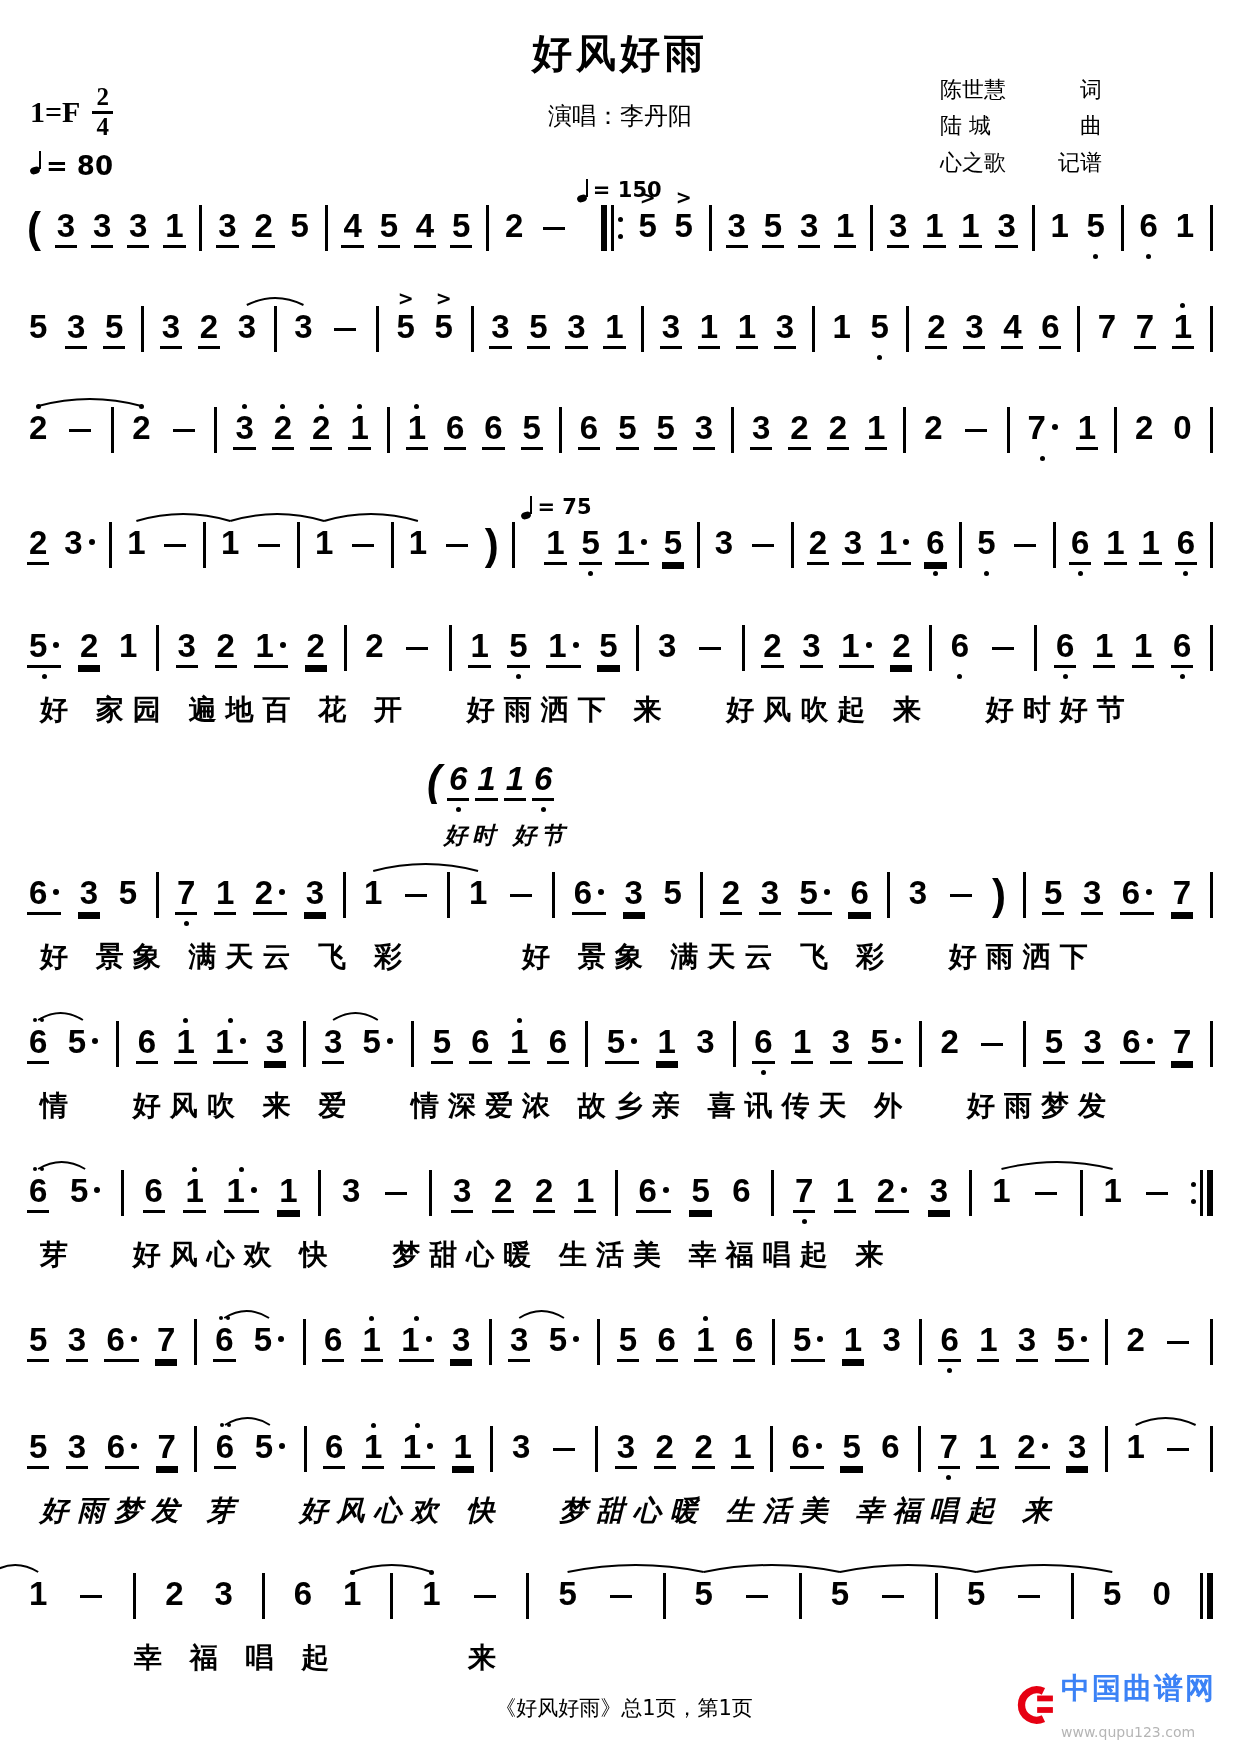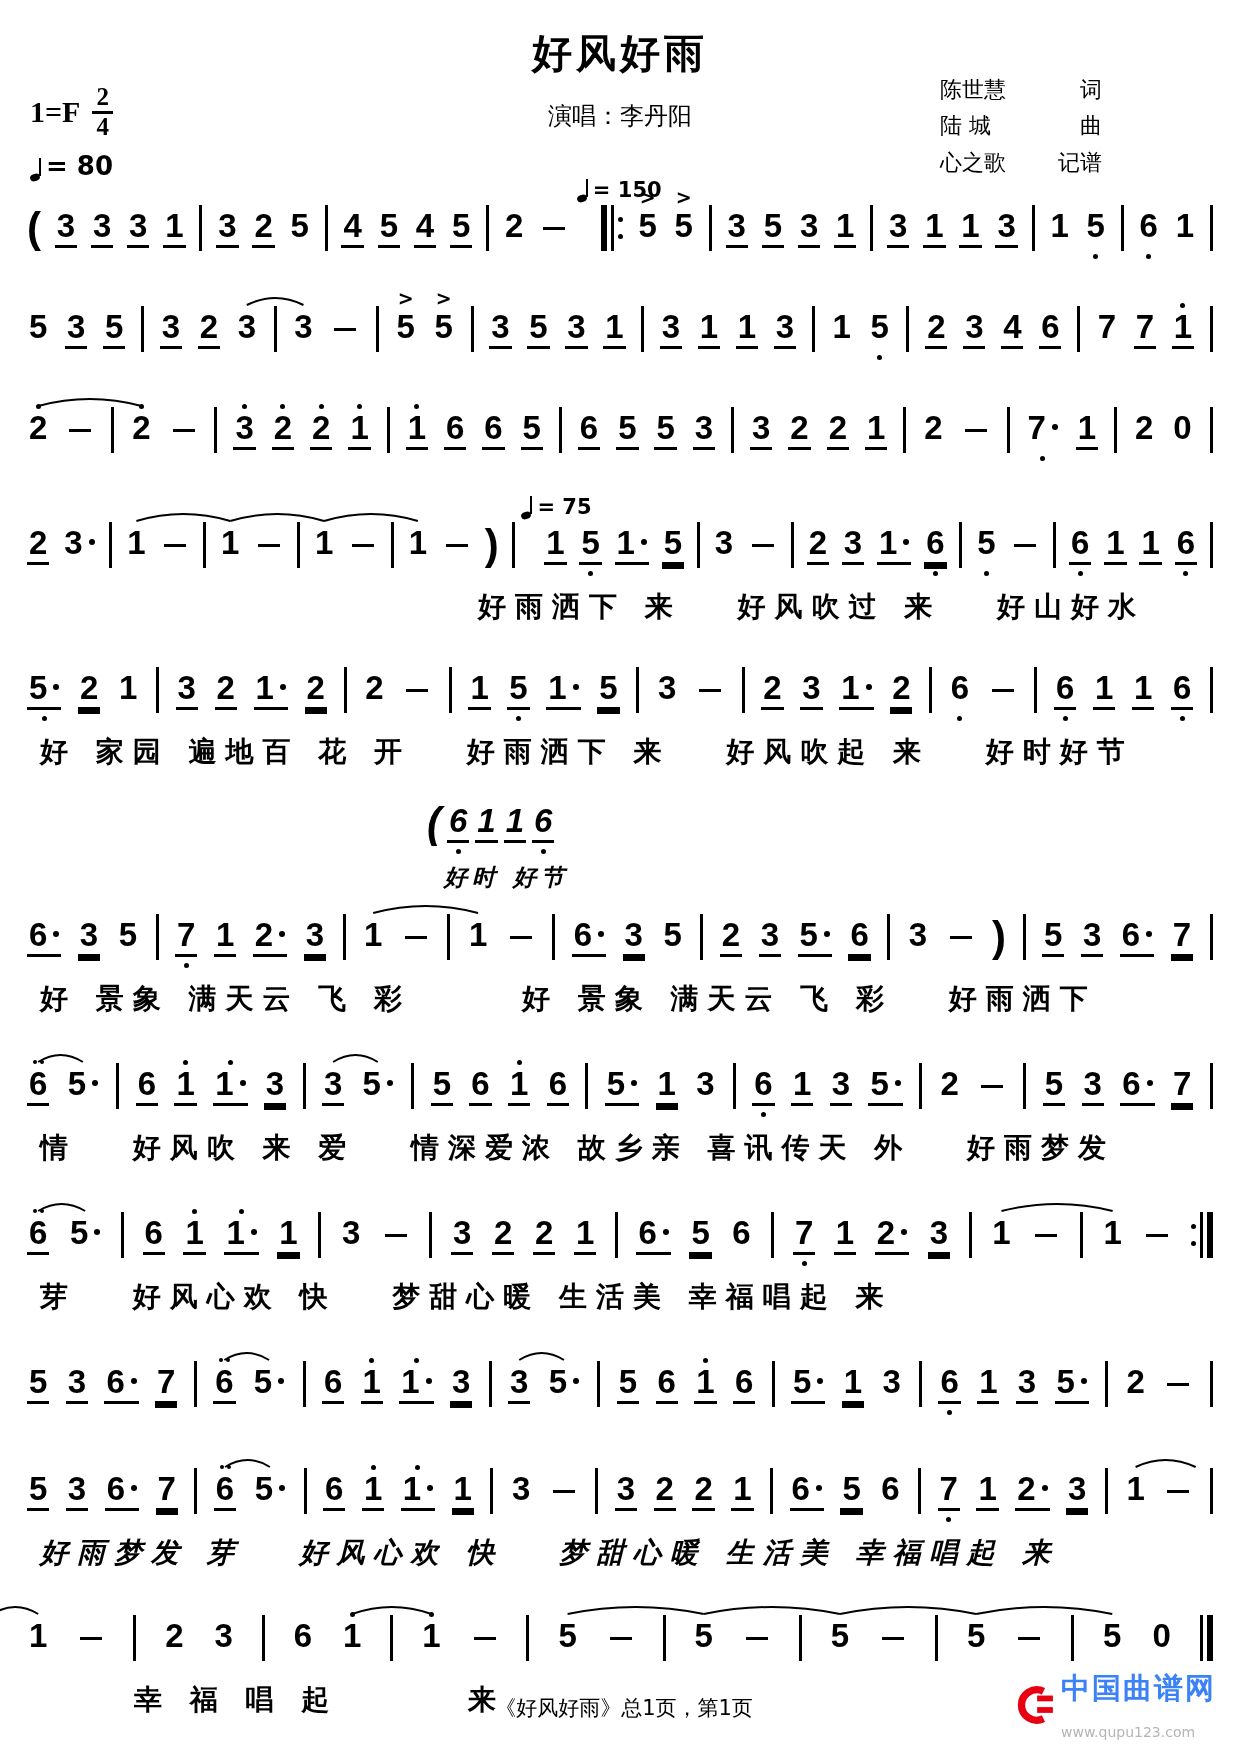--- a/index.html
+++ b/index.html
@@ -7,21 +7,21 @@
         font-family:"DejaVu Sans","Liberation Sans",sans-serif;color:#000;overflow:hidden;}
   
   .title{position:absolute;top:26px;left:0;right:0;text-align:center;
          font-size:40px;font-weight:bold;letter-spacing:4px;}
   .meta-left{position:absolute;left:30px;top:84px;}
   .keyrow{display:flex;align-items:center;font-size:30px;font-weight:bold;
           font-family:"Liberation Serif","DejaVu Serif",serif;}
   .frac{display:inline-flex;flex-direction:column;align-items:center;margin-left:12px;
         font-size:25px;line-height:1.05;font-weight:bold;}
   .frac .fn{border-bottom:3px solid #000;padding:0 4px 1px;}
-  .temporow{display:flex;align-items:flex-end;font-size:26px;font-weight:bold;margin-top:10px;}
+  .temporow{display:flex;align-items:flex-start;font-size:26px;font-weight:bold;margin-top:10px;}
   .singer{position:absolute;top:100px;left:0;right:0;text-align:center;font-size:24px;}
   .credits{position:absolute;right:138px;top:72px;width:162px;font-size:22px;}
   .credits .crow{display:flex;justify-content:space-between;line-height:1.65;}
   
   .qn{display:inline-block;position:relative;width:12px;height:23px;margin-right:4px;}
   .qn::before{content:"";position:absolute;right:1px;top:0;width:2px;height:18px;background:#000;}
   .qn::after{content:"";position:absolute;left:0;bottom:0;width:10px;height:7px;background:#000;
              border-radius:50%/55%;transform:rotate(-18deg);}
   
   .score{position:absolute;left:26px;right:26px;top:186px;}
@@ -1386,21 +1386,20 @@
             <span class="vbar"></span>
           </span>
           <span class="bl"></span>
         </span>
         <svg class="slurs" width="1188" height="81">
           <path d="M 110.3828125 18 Q 157.3046875 4 204.2265625 18" fill="none" stroke="#000" stroke-width="2"></path>
           <path d="M 204.2265625 18 Q 251.1484375 4 298.0703125 18" fill="none" stroke="#000" stroke-width="2"></path>
           <path d="M 298.0703125 18 Q 344.9921875 4 391.9140625 18" fill="none" stroke="#000" stroke-width="2"></path>
         </svg>
       </div>
-      <div class="lyr" style="padding-left: 452px;">好雨洒下 来　 好风吹过 来　 好山好水</div>
       <div class="mline" style="margin-top: 22px;">
         <span class="tok">
           <span class="ab"></span>
           <span class="bd">
             <span class="nw u1">
               <span class="dg">5</span>
               <i class="adot"></i>
             </span>
           </span>
           <span class="bl">

